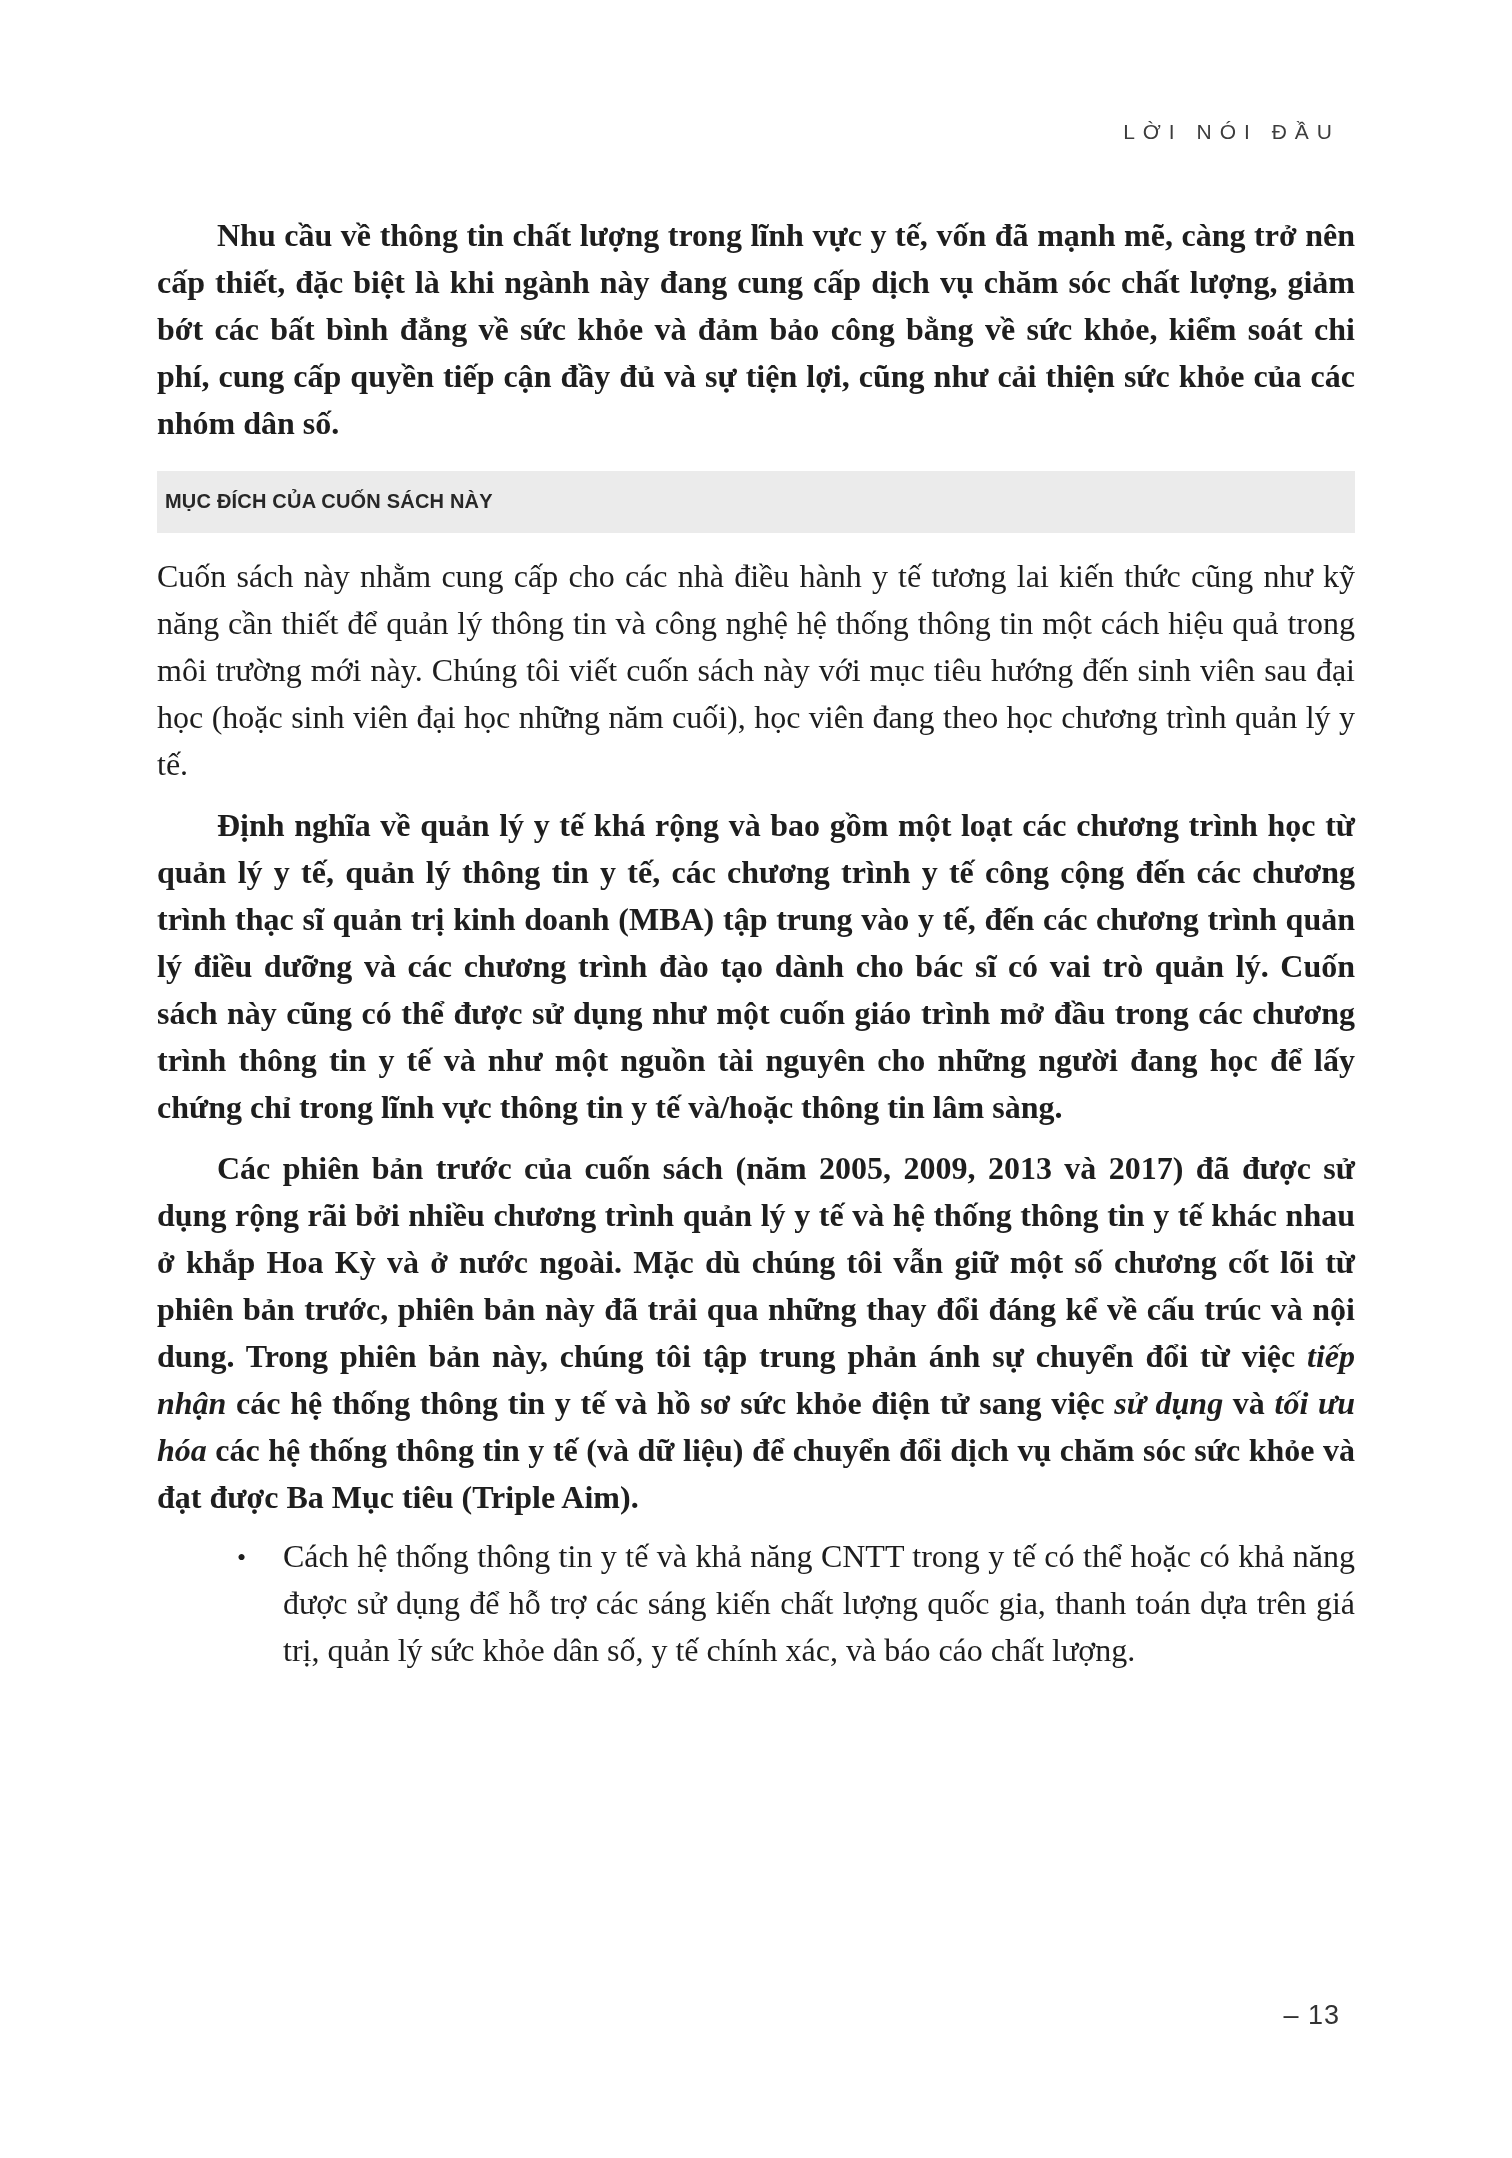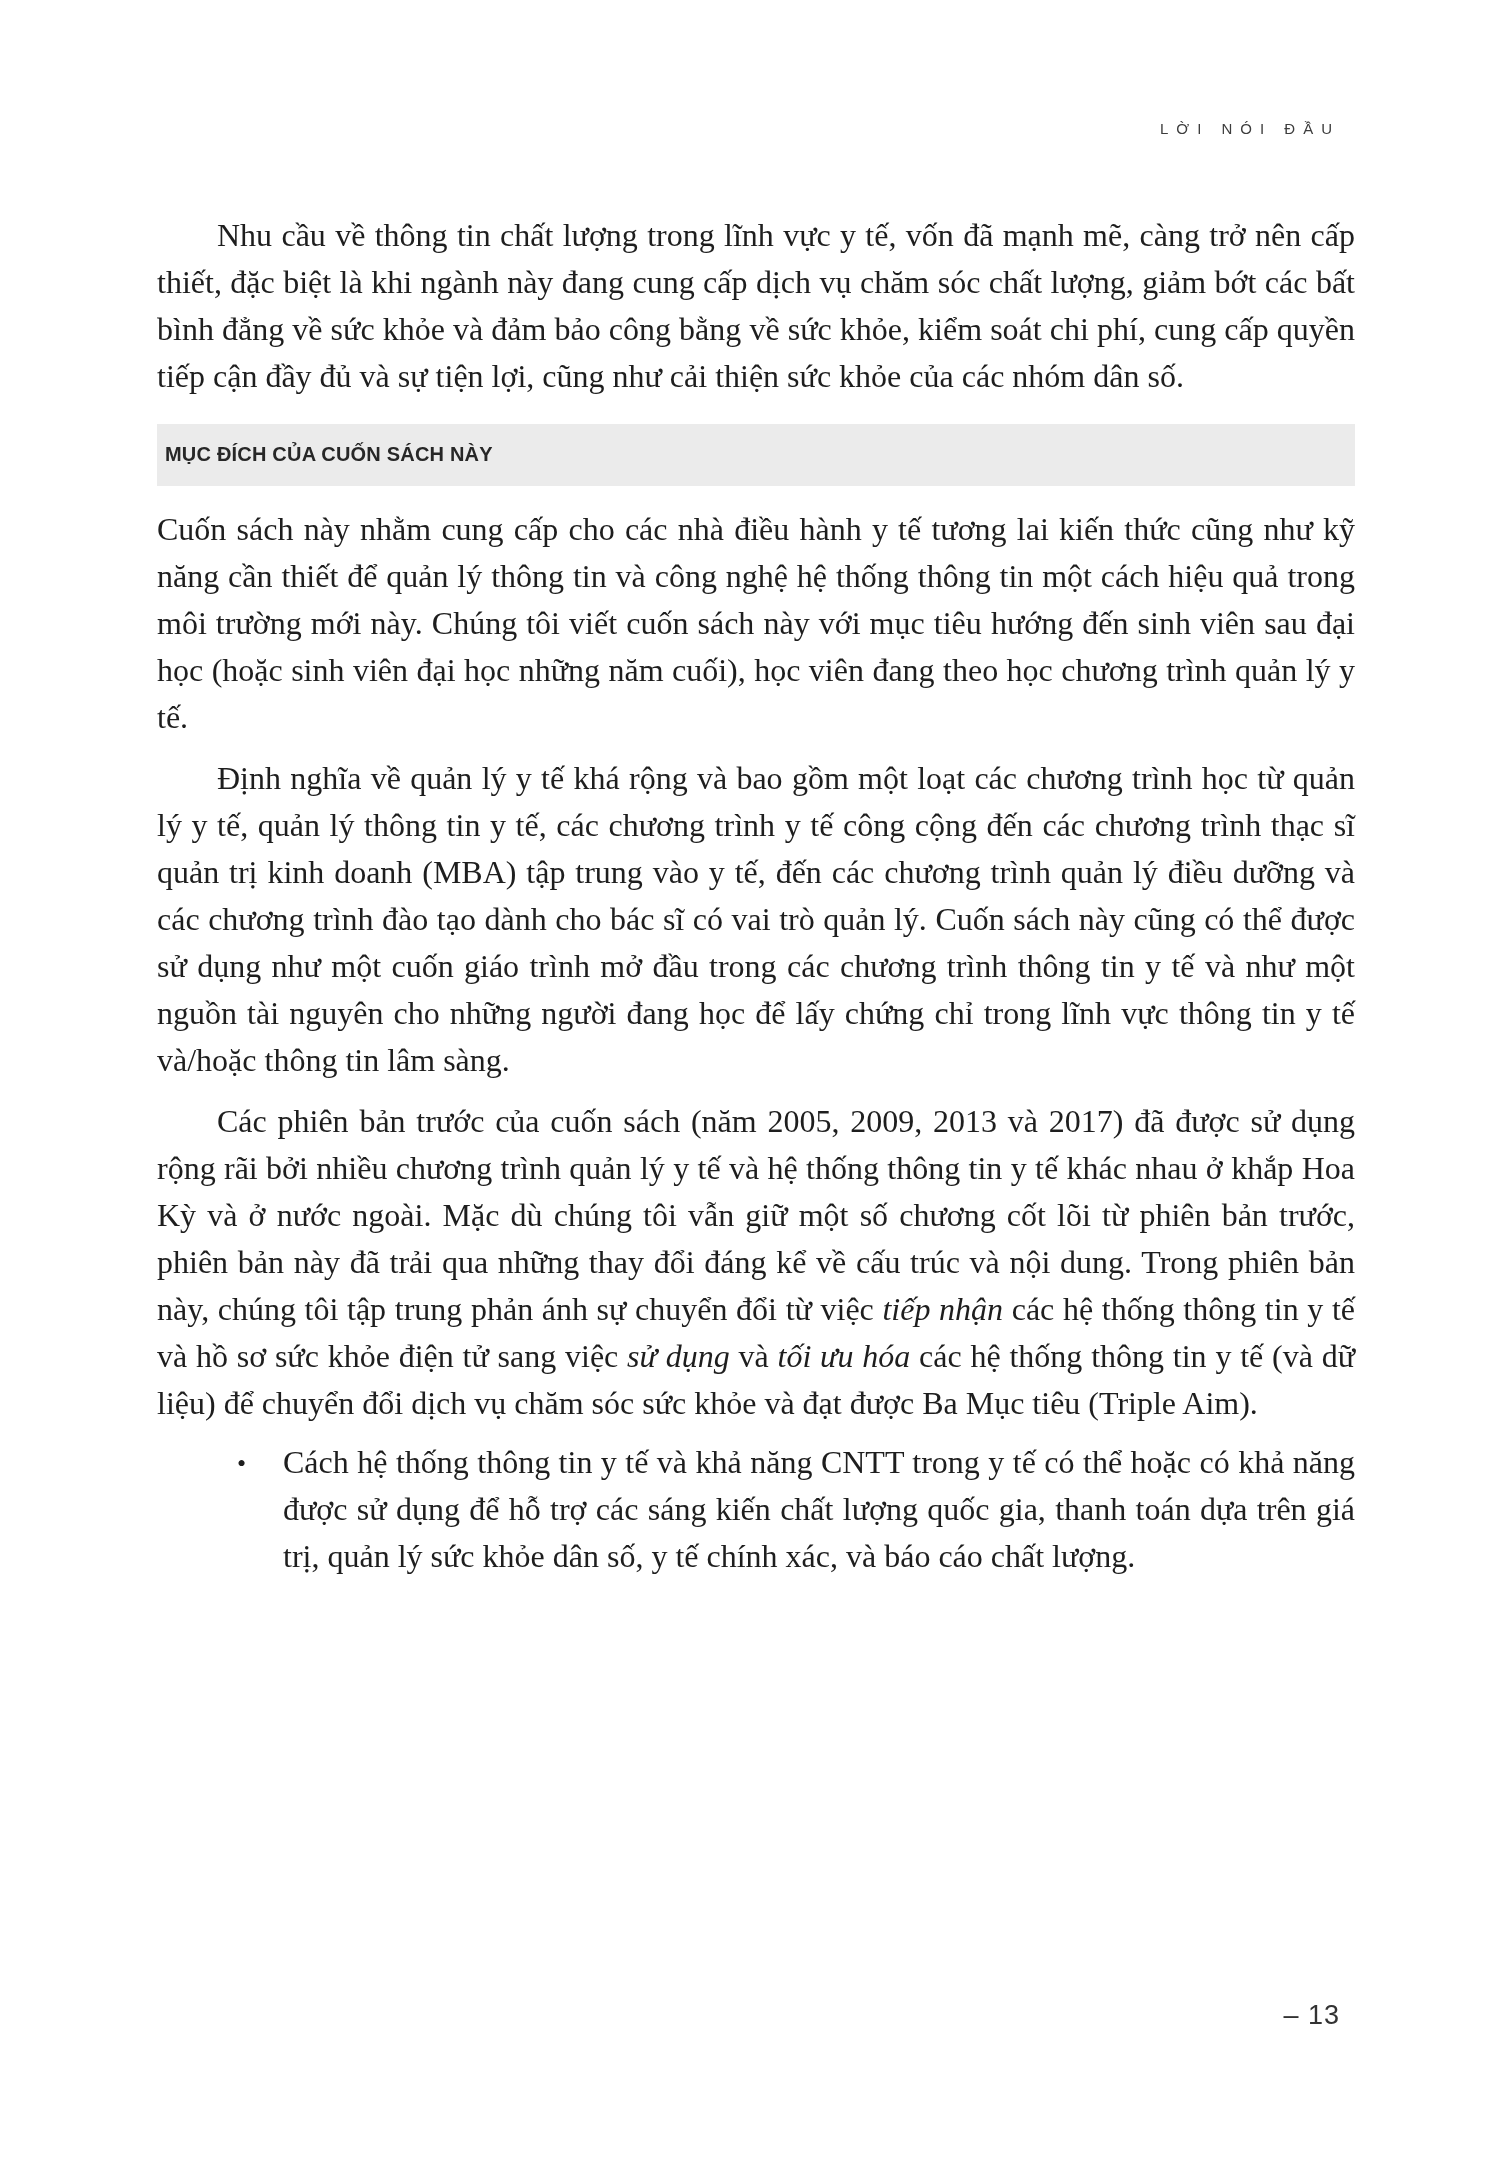--- a/index.html
+++ b/index.html
@@ -8,41 +8,41 @@
     width: 1512px;
     height: 2158px;
     background: #ffffff;
     overflow: hidden;
   }
   .running-header {
     position: absolute;
     top: 120px;
     right: 172px;
     font-family: "Liberation Sans", "DejaVu Sans", sans-serif;
-    font-size: 15px;
+    font-size: 21px;
     font-weight: 400;
     letter-spacing: 8px;
     color: #3d3d3d;
     white-space: nowrap;
   }
   .content {
     position: absolute;
     left: 157px;
     top: 198px;
     width: 1198px;
   }
   .para {
     margin: 0;
     font-family: "Liberation Serif", "DejaVu Serif", serif;
     font-size: 32px;
     line-height: 47px;
     text-align: justify;
     color: #1e1e1e;
   }
-  .indent { text-indent: 60px; }
+  .indent { text-indent: 60px; font-weight: bold; }
   .gap { margin-top: 14px; }
   .gap-lg { margin-top: 20px; }
   .section-heading-bar {
     margin-top: 24px;
     background: #ebebeb;
     padding: 13px 16px 15px 8px;
   }
   .section-heading {
     margin: 0;
     font-family: "Liberation Sans", "DejaVu Sans", sans-serif;

